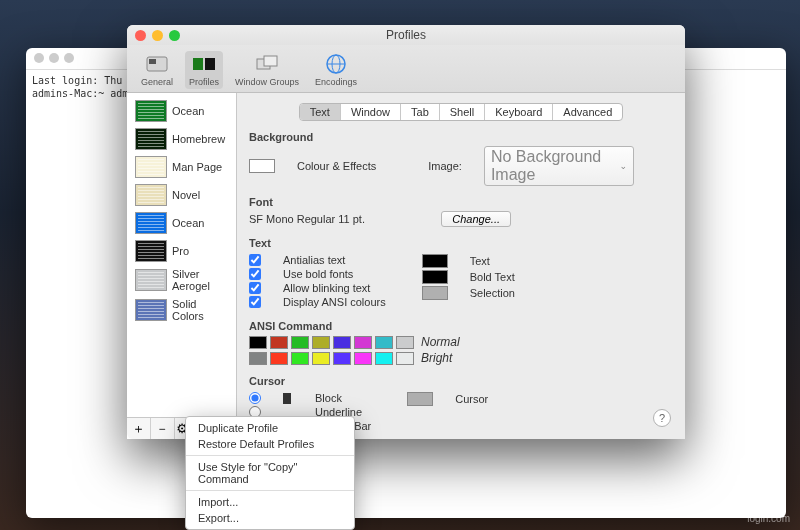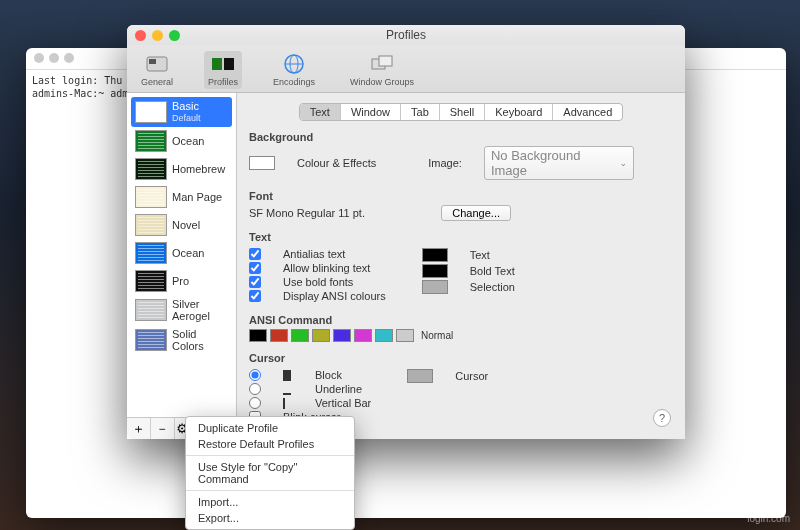--- a/index.html
+++ b/index.html
@@ -7,21 +7,21 @@
   .term-window { position: absolute; left: 26px; top: 48px; width: 760px; height: 470px; background: #fff; border-radius: 6px; box-shadow: 0 10px 40px rgba(0,0,0,.5); }
   .term-titlebar { height: 22px; display: flex; align-items: center; padding: 0 8px; gap: 6px; border-bottom: 1px solid #ddd; }
   .tdots span { width: 10px; height: 10px; border-radius: 50%; display: inline-block; background: #ccc; margin-right: 5px; }
   .term-body { padding: 4px 6px; font-family: "Menlo", monospace; font-size: 10px; line-height: 13px; }
   .pref-window { position: absolute; left: 127px; top: 25px; width: 558px; height: 414px; background: #ececec; border-radius: 6px; box-shadow: 0 20px 50px rgba(0,0,0,.6); display: flex; flex-direction: column; }
   .pref-titlebar { height: 20px; display: flex; align-items: center; padding: 0 8px; border-top-left-radius: 6px; border-top-right-radius: 6px; background: linear-gradient(#ededed,#e2e2e2); position: relative; }
   .pref-titlebar .title { position: absolute; left: 0; right: 0; text-align: center; font-size: 12px; color: #444; }
   .traffic { display: flex; gap: 6px; z-index: 1; }
   .traffic span { width: 11px; height: 11px; border-radius: 50%; display: block; }
   .t-red { background: #ff5f56; } .t-yellow { background: #ffbd2e; } .t-green { background: #27c93f; }
-  .toolbar { height: 48px; display: flex; align-items: center; padding: 2px 10px 0; gap: 27px; border-bottom: 1px solid #bfbfbf; background: linear-gradient(#e6e6e6,#dcdcdc); }
+  .toolbar { height: 48px; display: flex; align-items: center; padding: 2px 10px 0; gap: 8px; border-bottom: 1px solid #bfbfbf; background: linear-gradient(#e6e6e6,#dcdcdc); }
   .toolbar .titem { display: flex; flex-direction: column; align-items: center; gap: 2px; padding: 2px 4px; border-radius: 4px; }
   .toolbar .titem.sel { background: #cfcfcf; }
   .toolbar .titem .ticon { width: 26px; height: 22px; display: flex; align-items: center; justify-content: center; }
   .toolbar .titem span.lbl { font-size: 9px; color: #555; }
   .pref-body { flex: 1; display: flex; min-height: 0; }
   .sidebar { width: 110px; border-right: 1px solid #c8c8c8; display: flex; flex-direction: column; background: #fff; }
   .profile-list { flex: 1; overflow-y: auto; padding: 4px; }
   .profile-item { display: flex; align-items: center; gap: 5px; padding: 3px 4px; border-radius: 3px; cursor: default; }
   .profile-item.selected { background: #2f79ff; color: #fff; }
   .profile-item.selected .sub { color: #dbe7ff; }
@@ -37,27 +37,27 @@
   .detail { flex: 1; padding: 10px 12px 8px; overflow: auto; background: #ececec; }
   .tabs { display: flex; justify-content: center; margin-bottom: 10px; }
   .segtabs { display: flex; border: 1px solid #b8b8b8; border-radius: 4px; overflow: hidden; background: #fff; }
   .segtabs div { padding: 2px 10px; font-size: 11px; border-right: 1px solid #c8c8c8; }
   .segtabs div:last-child { border-right: none; }
   .segtabs div.active { background: #d0d0d0; }
   .section-h { font-size: 11px; font-weight: 600; color: #444; margin: 4px 0 3px; }
   .row { display: flex; align-items: center; gap: 22px; margin: 2px 0; font-size: 11px; }
   .swatch { width: 26px; height: 14px; border: 1px solid #888; background: #fff; }
   .sw { width: 18px; height: 13px; border: 1px solid #888; display: inline-block; }
-  .btn { background: linear-gradient(#fdfdfd,#efefef); border: 1px solid #b5b5b5; border-radius: 3px; padding: 1px 10px; font-size: 11px; }
-  .dropdown { background: linear-gradient(#fdfdfd,#efefef); border: 1px solid #b5b5b5; border-radius: 3px; padding: 1px 6px; font-size: 13px; color: #888; display: flex; align-items: center; gap: 6px; }
+  .btn { background: linear-gradient(#fdfdfd,#efefef); border: 1px solid #b5b5b5; border-radius: 3px; padding: 1px 10px; font-size: 11px; font-style: italic; }
+  .dropdown { background: linear-gradient(#fdfdfd,#efefef); border: 1px solid #b5b5b5; border-radius: 3px; padding: 1px 6px; font-size: 16px; color: #888; display: flex; align-items: center; gap: 6px; }
   .dropdown::after { content: "⌄"; font-size: 9px; }
   input[type=checkbox], input[type=radio] { margin: 0; width: 12px; height: 12px; accent-color: #2f79ff; }
   .cols { display: flex; gap: 36px; }
   .color-row { display: flex; align-items: center; gap: 3px; margin: 2px 0; }
-  .color-row span.lbl { font-size: 10px; margin-left: 4px; }
+  .color-row span.lbl { font-size: 12px; margin-left: 4px; font-style: italic; }
   .help { width: 18px; height: 18px; border-radius: 50%; border: 1px solid #b0b0b0; background: #fff; font-size: 11px; color: #666; text-align: center; line-height: 16px; position: absolute; right: 14px; bottom: 12px; }
   .popup-menu { position: absolute; left: 185px; top: 416px; width: 170px; background: #fff; border: 1px solid #bcbcbc; border-radius: 4px; box-shadow: 0 6px 24px rgba(0,0,0,.35); padding: 3px 0; z-index: 50; }
   .popup-menu .mitem { padding: 2px 12px; font-size: 11px; }
   .popup-menu .msep { height: 1px; background: #ddd; margin: 3px 0; }
   .watermark { position: absolute; right: 10px; bottom: 6px; font-size: 10px; color: rgba(255,255,255,.5); }
 </style>
 </head>
 <body>
 
 <div class="term-window">
@@ -94,49 +94,42 @@
       <div class="ticon">
           <svg width="22" height="18">
             <rect x="0" y="3" width="10" height="12" fill="#1a7a1a"></rect>
             <rect x="12" y="3" width="10" height="12" fill="#111"></rect>
           </svg>
         </div>
       <span class="lbl">Profiles</span>
     </div>
     <div class="titem">
       <div class="ticon">
+          <svg width="22" height="18">
+            <rect x="1" y="4" width="13" height="10" fill="#ddd" stroke="#888"></rect>
+            <rect x="8" y="1" width="13" height="10" fill="#eee" stroke="#888"></rect>
+          </svg>
+        </div>
+      <span class="lbl">Window Groups</span>
+    </div>
+    <div class="titem">
+      <div class="ticon">
           <svg width="22" height="20">
             <circle cx="11" cy="10" r="9" fill="none" stroke="#3a88e6" stroke-width="1.5"></circle>
             <ellipse cx="11" cy="10" rx="4" ry="9" fill="none" stroke="#3a88e6"></ellipse>
             <line x1="2" y1="10" x2="20" y2="10" stroke="#3a88e6"></line>
           </svg>
         </div>
       <span class="lbl">Encodings</span>
     </div>
-    <div class="titem">
-      <div class="ticon">
-          <svg width="22" height="18">
-            <rect x="1" y="4" width="13" height="10" fill="#ddd" stroke="#888"></rect>
-            <rect x="8" y="1" width="13" height="10" fill="#eee" stroke="#888"></rect>
-          </svg>
-        </div>
-      <span class="lbl">Window Groups</span>
-    </div>
   </div>
 
   <div class="pref-body">
     <div class="sidebar">
       <div class="profile-list" id="profile-list">
-          <div class="profile-item selected">
-            <div class="thumb" style="background: rgb(255, 255, 255);"></div>
-            <div class="pi-text">
-              <div class="name">Basic</div>
-              <div class="sub">Default</div>
-            </div>
-          </div>
           <div class="profile-item">
             <div class="thumb" style="background: rgb(14, 122, 37);"></div>
             <div class="pi-text">
               <div class="name">Ocean</div>
             </div>
           </div>
           <div class="profile-item">
             <div class="thumb" style="background: rgb(6, 30, 6);"></div>
             <div class="pi-text">
               <div class="name">Homebrew</div>
@@ -220,25 +213,25 @@
 
       <div class="section-h" style="margin-top:10px">Text</div>
       <div class="cols">
         <div>
           <div class="row">
               <input type="checkbox" checked="" style="">
               <span>Antialias text</span>
             </div>
           <div class="row">
               <input type="checkbox" checked="" style="">
+              <span>Use bold fonts</span>
+            </div>
+          <div class="row">
+              <input type="checkbox" checked="" style="">
               <span>Allow blinking text</span>
-            </div>
-          <div class="row">
-              <input type="checkbox" checked="" style="">
-              <span>Use bold fonts</span>
             </div>
           <div class="row">
               <input type="checkbox" checked="" style="">
               <span>Display ANSI colours</span>
             </div>
         </div>
         <div>
           <div class="row">
               <div class="swatch" style="background:#000"></div>
               <span>Text</span>
@@ -259,20 +252,31 @@
           <span class="sw" style="background: rgb(0, 0, 0);"></span>
           <span class="sw" style="background: rgb(194, 54, 33);"></span>
           <span class="sw" style="background: rgb(37, 188, 36);"></span>
           <span class="sw" style="background: rgb(173, 173, 39);"></span>
           <span class="sw" style="background: rgb(73, 46, 225);"></span>
           <span class="sw" style="background: rgb(211, 56, 211);"></span>
           <span class="sw" style="background: rgb(51, 187, 200);"></span>
           <span class="sw" style="background: rgb(203, 204, 205);"></span>
           <span class="lbl">Normal</span>
         </div>
+      <div class="color-row" id="bright-row">
+          <span class="sw" style="background: rgb(129, 131, 131);"></span>
+          <span class="sw" style="background: rgb(252, 57, 31);"></span>
+          <span class="sw" style="background: rgb(49, 231, 34);"></span>
+          <span class="sw" style="background: rgb(234, 236, 35);"></span>
+          <span class="sw" style="background: rgb(88, 51, 255);"></span>
+          <span class="sw" style="background: rgb(249, 53, 248);"></span>
+          <span class="sw" style="background: rgb(20, 240, 240);"></span>
+          <span class="sw" style="background: rgb(233, 235, 235);"></span>
+          <span class="lbl">Bright</span>
+        </div>
 
       <div class="section-h" style="margin-top:10px">Cursor</div>
       <div class="cols">
         <div>
           <div class="row">
               <input type="radio" name="cursor" checked="" style="">
               <span style="display:inline-block;width:8px;height:11px;background:#333;margin-right:2px"></span>
               <span>Block</span>
             </div>
           <div class="row">

